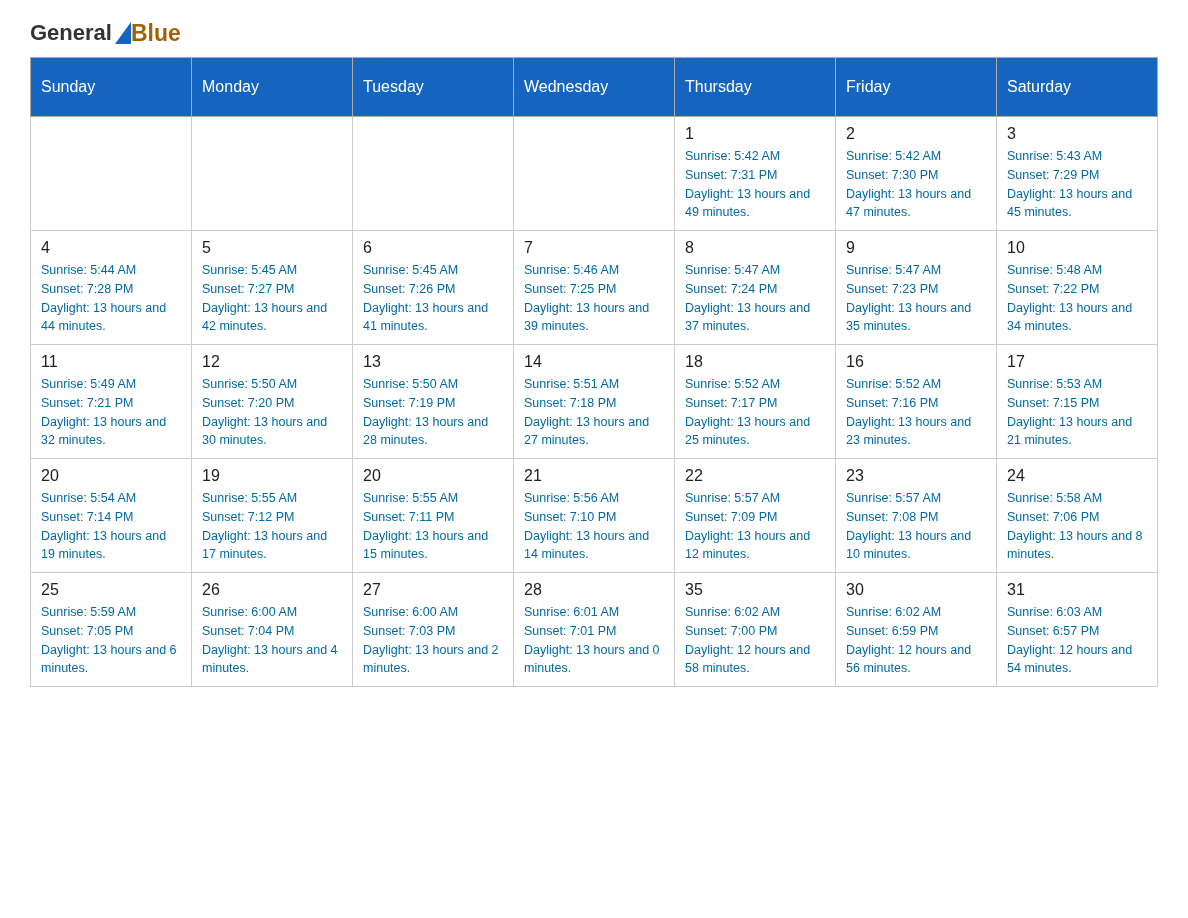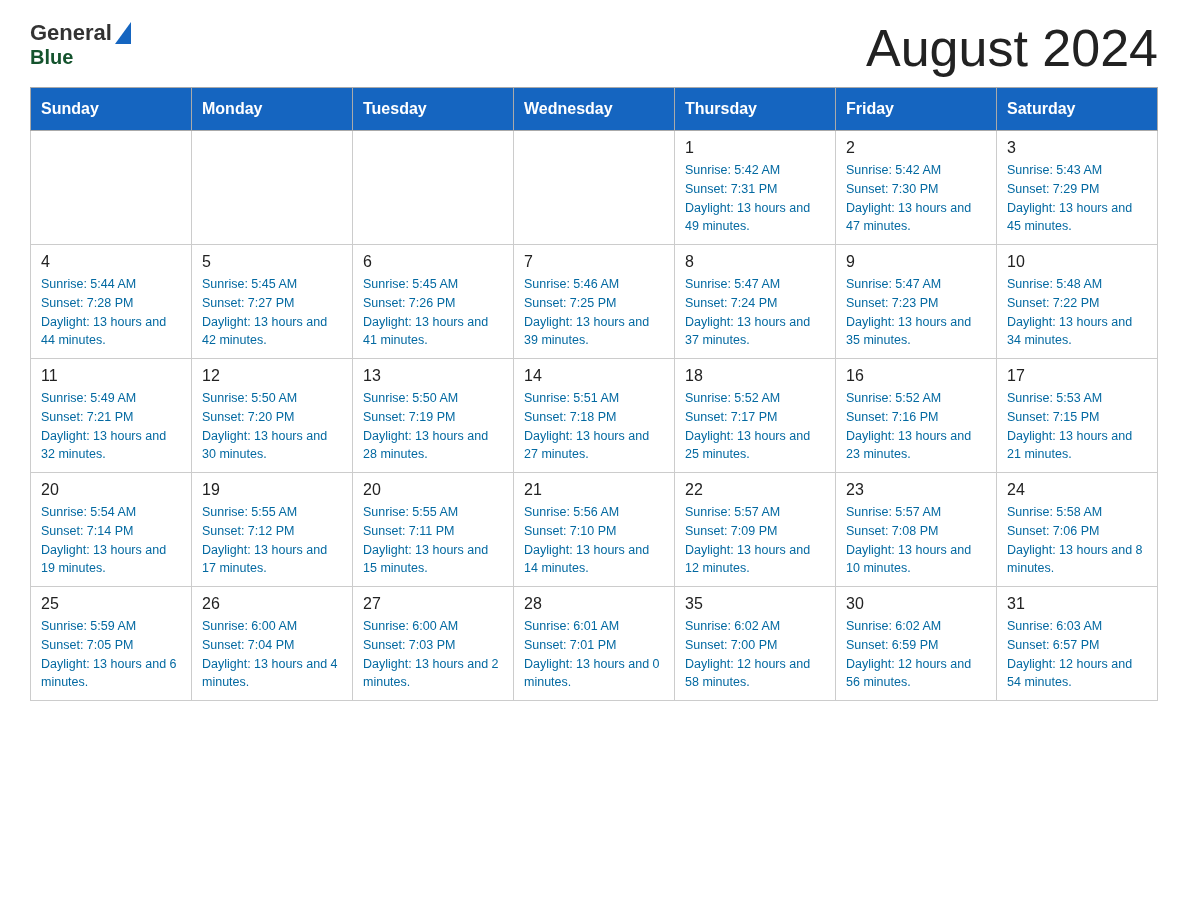--- a/index.html
+++ b/index.html
@@ -15,23 +15,23 @@
       justify-content: space-between;
       align-items: flex-start;
       margin-bottom: 10px;
     }
     .logo-text-general {
       font-size: 22px;
       font-weight: bold;
       color: #333;
     }
     .logo-text-blue {
-      font-size: 20px;
+      font-size: 23px;
       font-weight: bold;
-      color: #14532d;
+      color: #a16207;
     }
     .title-section {
       text-align: right;
     }
     .month-title {
       font-size: 52px;
       font-weight: normal;
       color: #222;
       line-height: 1.1;
     }
@@ -42,22 +42,22 @@
     }
     .calendar {
       width: 100%;
       border-collapse: collapse;
       margin-top: 10px;
     }
     .calendar th {
       background-color: #1565c0;
       color: #fff;
       font-size: 16px;
-      font-weight: bold;
-      padding: 12px 10px;
+      font-weight: normal;
+      padding: 20px 10px;
       text-align: left;
       border: 1px solid #aaa;
     }
     .calendar td {
       vertical-align: top;
       padding: 8px 10px;
       border: 1px solid #ccc;
       width: 14.28%;
       font-size: 13px;
       color: #222;
@@ -73,21 +73,21 @@
     .day-info {
       font-size: 12.5px;
       line-height: 1.5;
       color: #0369a1;
     }
     .empty-cell {
       background: #fff;
     }
     .logo-wrapper {
       display: flex;
-      flex-direction: column;
+      flex-direction: row;
       align-items: flex-start;
     }
     .logo-line1 {
       display: flex;
       align-items: center;
     }
     .logo-triangle {
       display: inline-block;
       width: 0;
       height: 0;
@@ -103,21 +103,20 @@
 
 <div class="header">
   <div class="logo-wrapper">
     <div class="logo-line1">
       <span class="logo-text-general">General</span>
       <span class="logo-triangle"></span>
     </div>
     <span class="logo-text-blue">Blue</span>
   </div>
   <div class="title-section">
-    <div class="month-title">August 2024</div>
   </div>
 </div>
 
 <table class="calendar">
   <thead>
     <tr>
     <th>Sunday</th>
         <th>Monday</th>
         <th>Tuesday</th>
         <th>Wednesday</th>

